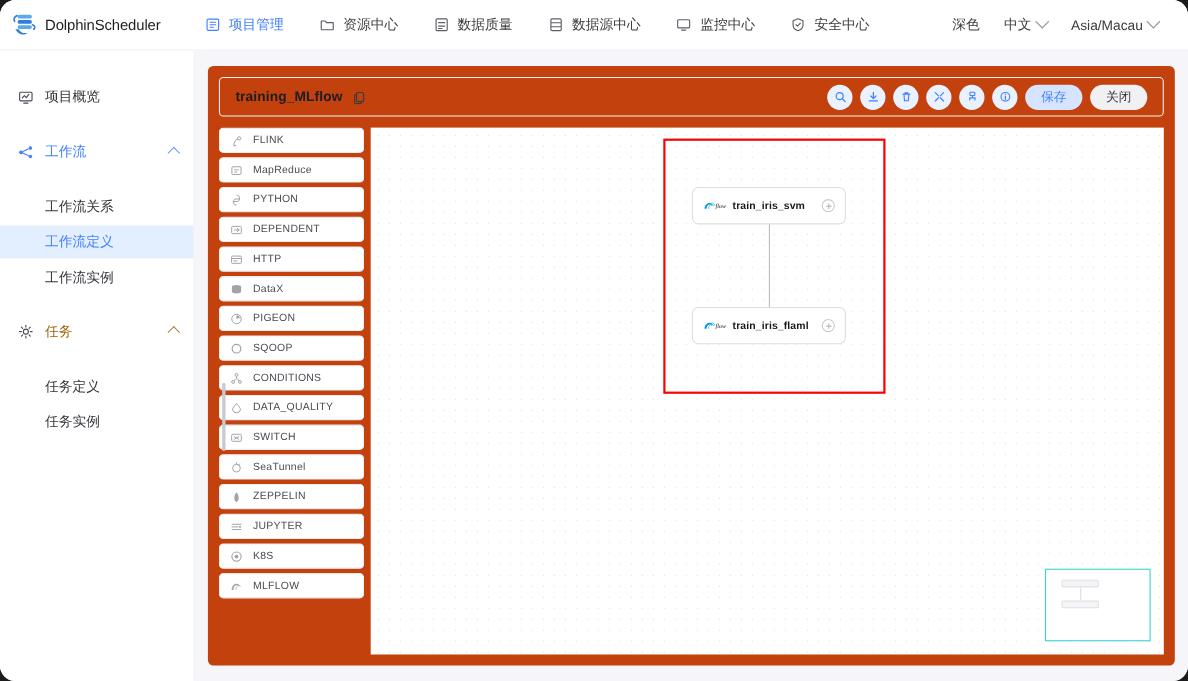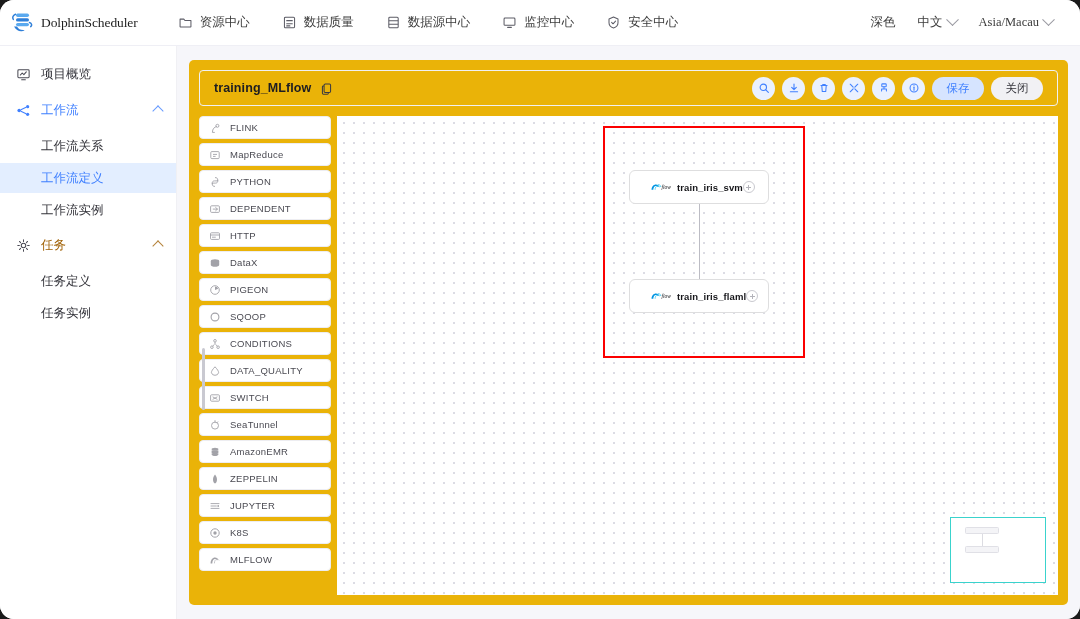--- a/index.html
+++ b/index.html
@@ -24,21 +24,20 @@
   
   .topbar {
     position: absolute;
     top: 0; left: 0; right: 0;
     height: 46px;
     background: #ffffff;
     border-bottom: 1px solid #efeff5;
     display: flex;
     align-items: center;
     padding: 0 16px 0 10px;
-    font-family: Liberation Serif, serif;
   }
 
   .brand {
     display: flex;
     align-items: center;
     gap: 5px;
     margin-right: 24px;
     flex: none;
   }
   .brand-logo { width: 26px; height: 26px; flex: none; }
@@ -105,21 +104,21 @@
     padding-top: 8px;
   }
   .side-item {
     display: flex;
     align-items: center;
     height: 31px;
     padding: 0 14px 0 16px;
     font-size: 12.5px;
     color: #33333a;
     cursor: pointer;
-    margin: 5px 0;
+    margin: 19px 0;
   }
   .side-item .sico { width: 15px; height: 15px; margin-right: 10px; flex: none; }
   .side-item.grp { color: #4080ff; }
   .side-item .arrow {
     margin-left: auto;
     width: 8px; height: 8px;
     border-left: 1.3px solid currentColor;
     border-top: 1.3px solid currentColor;
     transform: rotate(45deg);
     opacity: .8;
@@ -143,21 +142,21 @@
   .main {
     position: absolute;
     top: 46px; left: 177px; right: 0; bottom: 0;
     background: #f6f6fa;
     padding: 14px 12px 14px 12px;
   }
   .panel {
     position: relative;
     width: 100%;
     height: 100%;
-    background: #eab308;
+    background: #c2410c;
     border-radius: 5px;
     padding: 10px;
   }
 
   
   .titlerow {
     position: relative;
     height: 36px;
     border: 1px solid #f0f0f3;
     border-radius: 4px;
@@ -267,21 +266,21 @@
 
   .node {
     position: absolute;
     width: 140px;
     height: 34px;
     background: #ffffff;
     border: 1px solid #dededf;
     border-radius: 6px;
     display: flex;
     align-items: center;
-    padding: 0 20px;
+    padding: 0 9px;
     cursor: pointer;
   }
   .node .mlf { width: 22px; height: 10px; flex: none; margin-right: 5px; }
   .node .nlabel {
     font-size: 9.5px;
     font-weight: bold;
     color: #16161a;
     letter-spacing: .1px;
   }
   .node .plus {
@@ -351,20 +350,27 @@
         <rect x="6" y="12.9" width="13" height="3.4" rx="1.7" fill="#5aa9ef"></rect>
         <path d="M5.5 4.2c-2.6 1-3.4 3.6-2.2 5.2" stroke="#2f7fd8" stroke-width="1.5" fill="none" stroke-linecap="round"></path>
         <path d="M19.5 12.5c2.3.6 2.8 3 1.2 4.1" stroke="#2f7fd8" stroke-width="1.5" fill="none" stroke-linecap="round"></path>
         <path d="M4 16.5c2.4 4.6 7.6 6.4 10.6 3.4-3.4.5-6.2-.6-7.6-3.4z" fill="#2f7fd8"></path>
       </svg>
       <span class="brand-name">DolphinScheduler</span>
     </div>
 
     <div class="nav">
 
+      <div class="nav-item active">
+        <svg class="ico" viewBox="0 0 16 16">
+          <rect x="2.4" y="2.6" width="11.2" height="10.8" rx="1.2" fill="none" stroke="#4080ff" stroke-width="1.1"></rect>
+          <path d="M5.4 5.6h5.2M5.4 8h5.2M5.4 10.4h3" stroke="#4080ff" stroke-width="1.1" stroke-linecap="round"></path>
+        </svg>
+        <span>项目管理</span>
+      </div>
 
       <div class="nav-item">
         <svg class="ico" viewBox="0 0 16 16">
           <path d="M2.2 4.4h4l1.2 1.5h6.4v6.3a.7.7 0 01-.7.7H2.9a.7.7 0 01-.7-.7z" fill="none" stroke="#5c5c66" stroke-width="1.1" stroke-linejoin="round"></path>
         </svg>
         <span>资源中心</span>
       </div>
 
       <div class="nav-item">
         <svg class="ico" viewBox="0 0 16 16">
@@ -603,28 +609,20 @@
             </div>
             <div class="p-item">
               <svg class="pico" viewBox="0 0 12 12">
                 <circle cx="6" cy="6.6" r="3.5" fill="none" stroke="#6a6a74" stroke-width="0.9"></circle>
                 <path d="M6 3.1V1.6M7.8 3.8l1-1" stroke="#6a6a74" stroke-width="0.9" stroke-linecap="round"></path>
               </svg>
               <span>SeaTunnel</span>
             </div>
             <div class="p-item">
               <svg class="pico" viewBox="0 0 12 12">
-                <ellipse cx="6" cy="3.3" rx="3.4" ry="1.5" fill="#6a6a74"></ellipse>
-                <path d="M2.6 4.6v2.2c0 .8 1.5 1.5 3.4 1.5s3.4-.7 3.4-1.5V4.6" fill="#6a6a74"></path>
-                <path d="M2.6 7.6v1c0 .8 1.5 1.5 3.4 1.5s3.4-.7 3.4-1.5v-1" fill="#6a6a74"></path>
-              </svg>
-              <span>AmazonEMR</span>
-            </div>
-            <div class="p-item">
-              <svg class="pico" viewBox="0 0 12 12">
                 <path d="M6 1.6c1.3 1.6 2 3.3 2 5.1 0 1.8-.9 3.5-2 3.7-1.1-.2-2-1.9-2-3.7 0-1.8.7-3.5 2-5.1z" fill="#6a6a74"></path>
               </svg>
               <span>ZEPPELIN</span>
             </div>
             <div class="p-item">
               <svg class="pico" viewBox="0 0 12 12">
                 <path d="M2 3.6h8M2 6h5.4M2 8.4h8" stroke="#6a6a74" stroke-width="0.9" stroke-linecap="round"></path>
                 <circle cx="9.2" cy="6" r="0.9" fill="#6a6a74"></circle>
               </svg>
               <span>JUPYTER</span>

